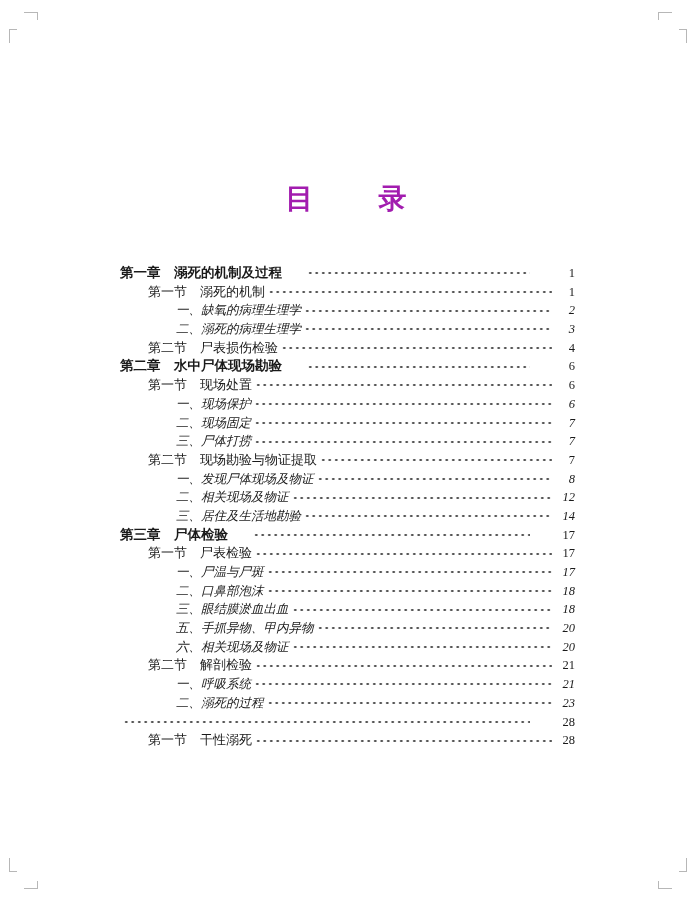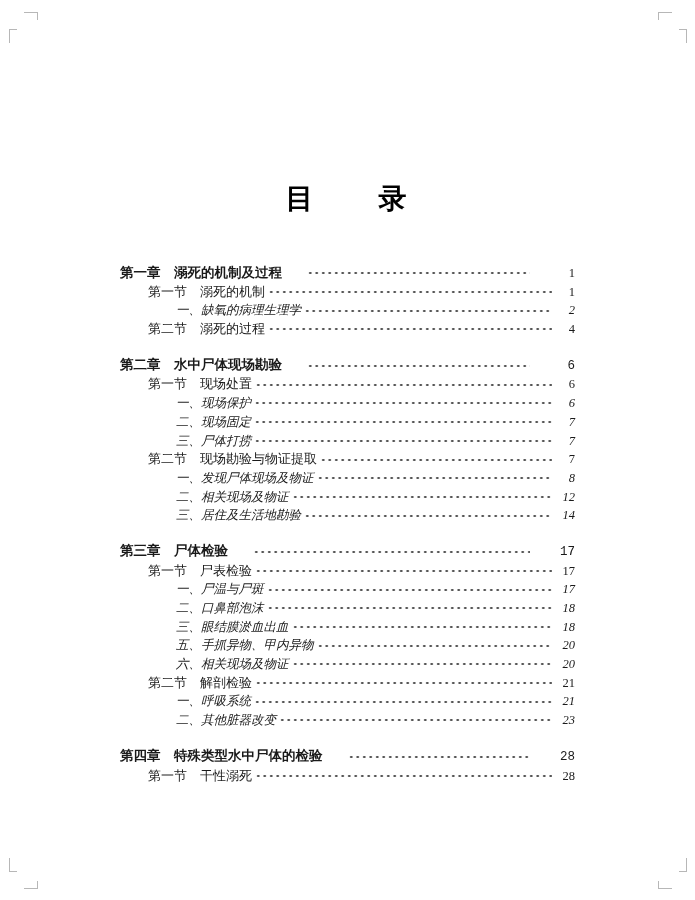--- a/index.html
+++ b/index.html
@@ -16,31 +16,31 @@
   .tl-b{left:9px;top:29px;border-top-width:1px;border-left-width:1px;}
   .tr-a{left:658px;top:12px;border-top-width:1px;border-left-width:1px;}
   .tr-b{left:679px;top:29px;border-top-width:1px;border-right-width:1px;}
   .bl-a{left:24px;top:881px;border-bottom-width:1px;border-right-width:1px;}
   .bl-b{left:9px;top:858px;border-bottom-width:1px;border-left-width:1px;}
   .br-a{left:658px;top:881px;border-bottom-width:1px;border-left-width:1px;}
   .br-b{left:679px;top:858px;border-bottom-width:1px;border-right-width:1px;}
 
   .title{
     position:absolute;top:180px;left:0;width:100%;
-    text-align:center;color:#000000;font-size:28px;font-weight:bold;
+    text-align:center;color:#a21caf;font-size:28px;font-weight:bold;
     letter-spacing:3px;
   }
   .toc{
     position:absolute;top:264px;left:120px;width:455px;
   }
   .toc-row{
     display:flex;align-items:center;height:18.7px;
     font-size:13px;line-height:18.7px;white-space:nowrap;
   }
-  .toc-row.gap{margin-top:18px;font-family:Liberation Mono, monospace;}
+  .toc-row.gap{}
   .toc-row.chapter{font-weight:bold;font-size:13.5px;gap:22px;}
   .toc-row.section{padding-left:28px;}
   .toc-row.item{padding-left:56px;font-size:12.5px;font-style:italic;}
   .label{flex:0 0 auto;}
   .leader{
     flex:1 1 auto;align-self:center;height:8px;margin:0 3px;min-width:12px;
     background-image:radial-gradient(circle at center,#4a4a4a 1px,rgba(0,0,0,0) 1.2px);
     background-size:6.5px 8px;
     background-repeat:repeat-x;
     background-position:left center;
@@ -73,22 +73,27 @@
     <div class="toc-row section">
       <span class="label">第一节　溺死的机制</span>
       <span class="leader"></span>
       <span class="pagenum">1</span>
     </div>
     <div class="toc-row item">
       <span class="label">一、缺氧的病理生理学</span>
       <span class="leader"></span>
       <span class="pagenum">2</span>
     </div>
+    <div class="toc-row item">
+      <span class="label">二、溺死的病理生理学</span>
+      <span class="leader"></span>
+      <span class="pagenum">3</span>
+    </div>
     <div class="toc-row section">
-      <span class="label">第二节　溺死的过程</span>
+      <span class="label">第二节　尸表损伤检验</span>
       <span class="leader"></span>
       <span class="pagenum">4</span>
     </div>
     <div class="toc-row chapter gap">
       <span class="label">第二章　水中尸体现场勘验</span>
       <span class="leader"></span>
       <span class="pagenum">6</span>
     </div>
     <div class="toc-row section">
       <span class="label">第一节　现场处置</span>
@@ -169,26 +174,25 @@
       <span class="label">第二节　解剖检验</span>
       <span class="leader"></span>
       <span class="pagenum">21</span>
     </div>
     <div class="toc-row item">
       <span class="label">一、呼吸系统</span>
       <span class="leader"></span>
       <span class="pagenum">21</span>
     </div>
     <div class="toc-row item">
-      <span class="label">二、其他脏器改变</span>
+      <span class="label">二、溺死的过程</span>
       <span class="leader"></span>
       <span class="pagenum">23</span>
     </div>
     <div class="toc-row chapter gap">
-      <span class="label">第四章　特殊类型水中尸体的检验</span>
       <span class="leader"></span>
       <span class="pagenum">28</span>
     </div>
     <div class="toc-row section">
       <span class="label">第一节　干性溺死</span>
       <span class="leader"></span>
       <span class="pagenum">28</span>
     </div>
   </div>
 

